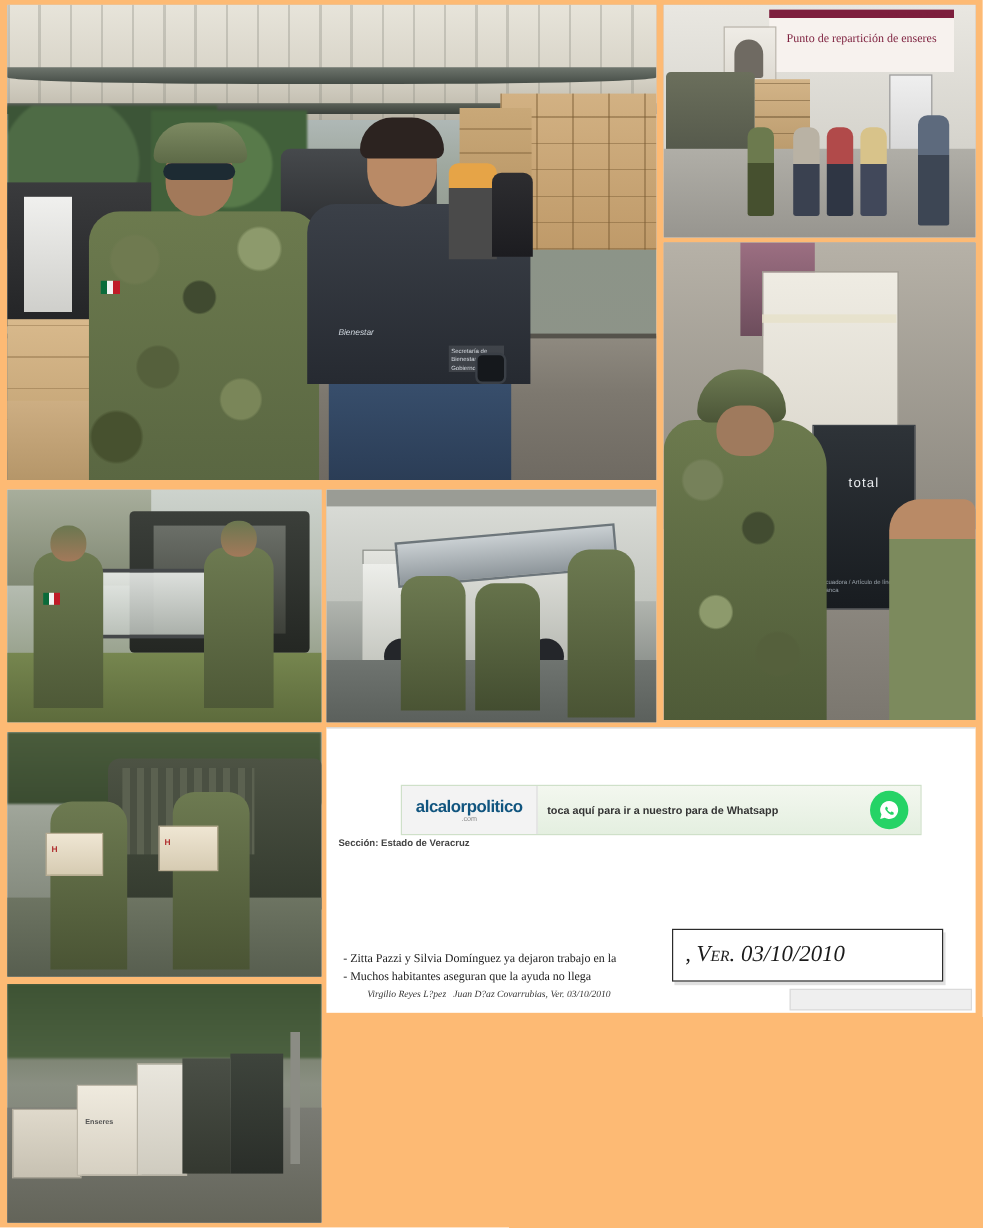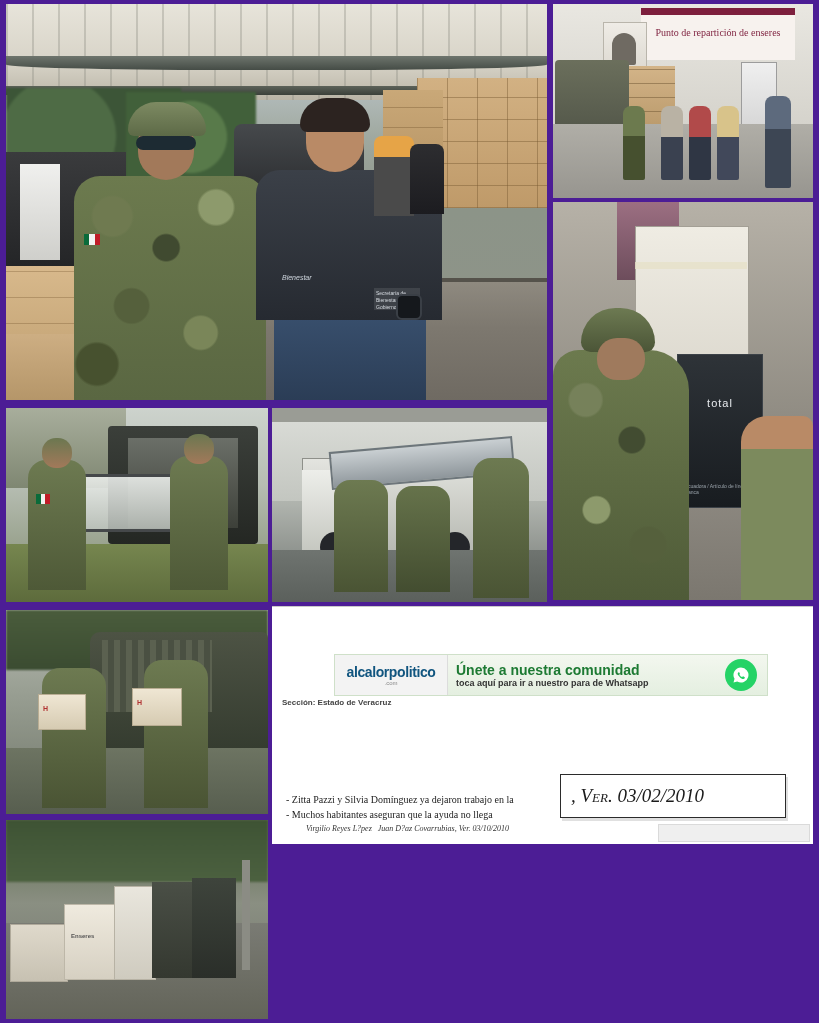--- a/index.html
+++ b/index.html
@@ -7,21 +7,21 @@
     padding: 0;
     background: #ffffff;
   }
   body {
     font-family: "Liberation Sans", sans-serif;
   }
   .collage {
     position: relative;
     width: 819px;
     height: 1023px;
-    background: #4c1d95;
+    background: #fdba74;
     overflow: hidden;
   }
   .cell {
     position: absolute;
     overflow: hidden;
     background: #cfcfcf;
   }
 
   
   .p1 { left: 6px; top: 4px; width: 541px; height: 396px; }
@@ -614,21 +614,20 @@
 
   <div class="cell p7">
     <div class="p7-top-rule"></div>
 
     <div class="p7-bar">
       <div class="p7-brand">
         <div class="p7-brand-main">alcalorpolitico</div>
         <div class="p7-brand-sub">.com</div>
       </div>
       <div class="p7-cta">
-        <div class="p7-cta-1">Únete a nuestra comunidad</div>
         <div class="p7-cta-2">toca aquí para ir a nuestro para de Whatsapp</div>
       </div>
       <div class="p7-wa">
         <div class="p7-wa-circle">
           <svg width="18" height="18" viewBox="0 0 24 24" aria-hidden="true">
             <path fill="#ffffff" d="M12 2a10 10 0 0 0-8.6 15.1L2 22l5-1.3A10 10 0 1 0 12 2zm5.3 14.1c-.2.6-1.3 1.2-1.8 1.2-.5.1-1 .1-1.7-.1a12 12 0 0 1-5.3-4.6c-.4-.6-.9-1.5-.9-2.4 0-.9.5-1.4.7-1.6.2-.2.4-.3.6-.3h.4c.1 0 .3 0 .5.4l.7 1.6c.1.2 0 .4-.1.5l-.3.4c-.1.1-.2.3-.1.5.2.4.7 1.2 1.4 1.8.9.8 1.6 1 1.9 1.1.2.1.4.1.5-.1l.6-.7c.2-.2.3-.2.5-.1l1.6.8c.2.1.4.2.4.3.1.2.1.6-.1 1z"></path>
           </svg>
         </div>
       </div>
     </div>
@@ -642,21 +641,21 @@
 
     <div class="p7-byline">
       <span>Virgilio Reyes L?pez</span>
       &nbsp;
       <span>Juan D?az Covarrubias, Ver. 03/10/2010</span>
     </div>
 
     <div class="p7-shadowstrip"></div>
 
     <div class="p7-datebox">
-      <span>, Ver. 03/02/2010</span>
+      <span>, Ver. 03/10/2010</span>
     </div>
   </div>
 
   <div class="cell p8">
     <div class="p8-bg"></div>
     <div class="p8-trees"></div>
     <div class="p8-ground"></div>
     <div class="p8-box2"></div>
     <div class="p8-box1">
         <b>Enseres</b>

